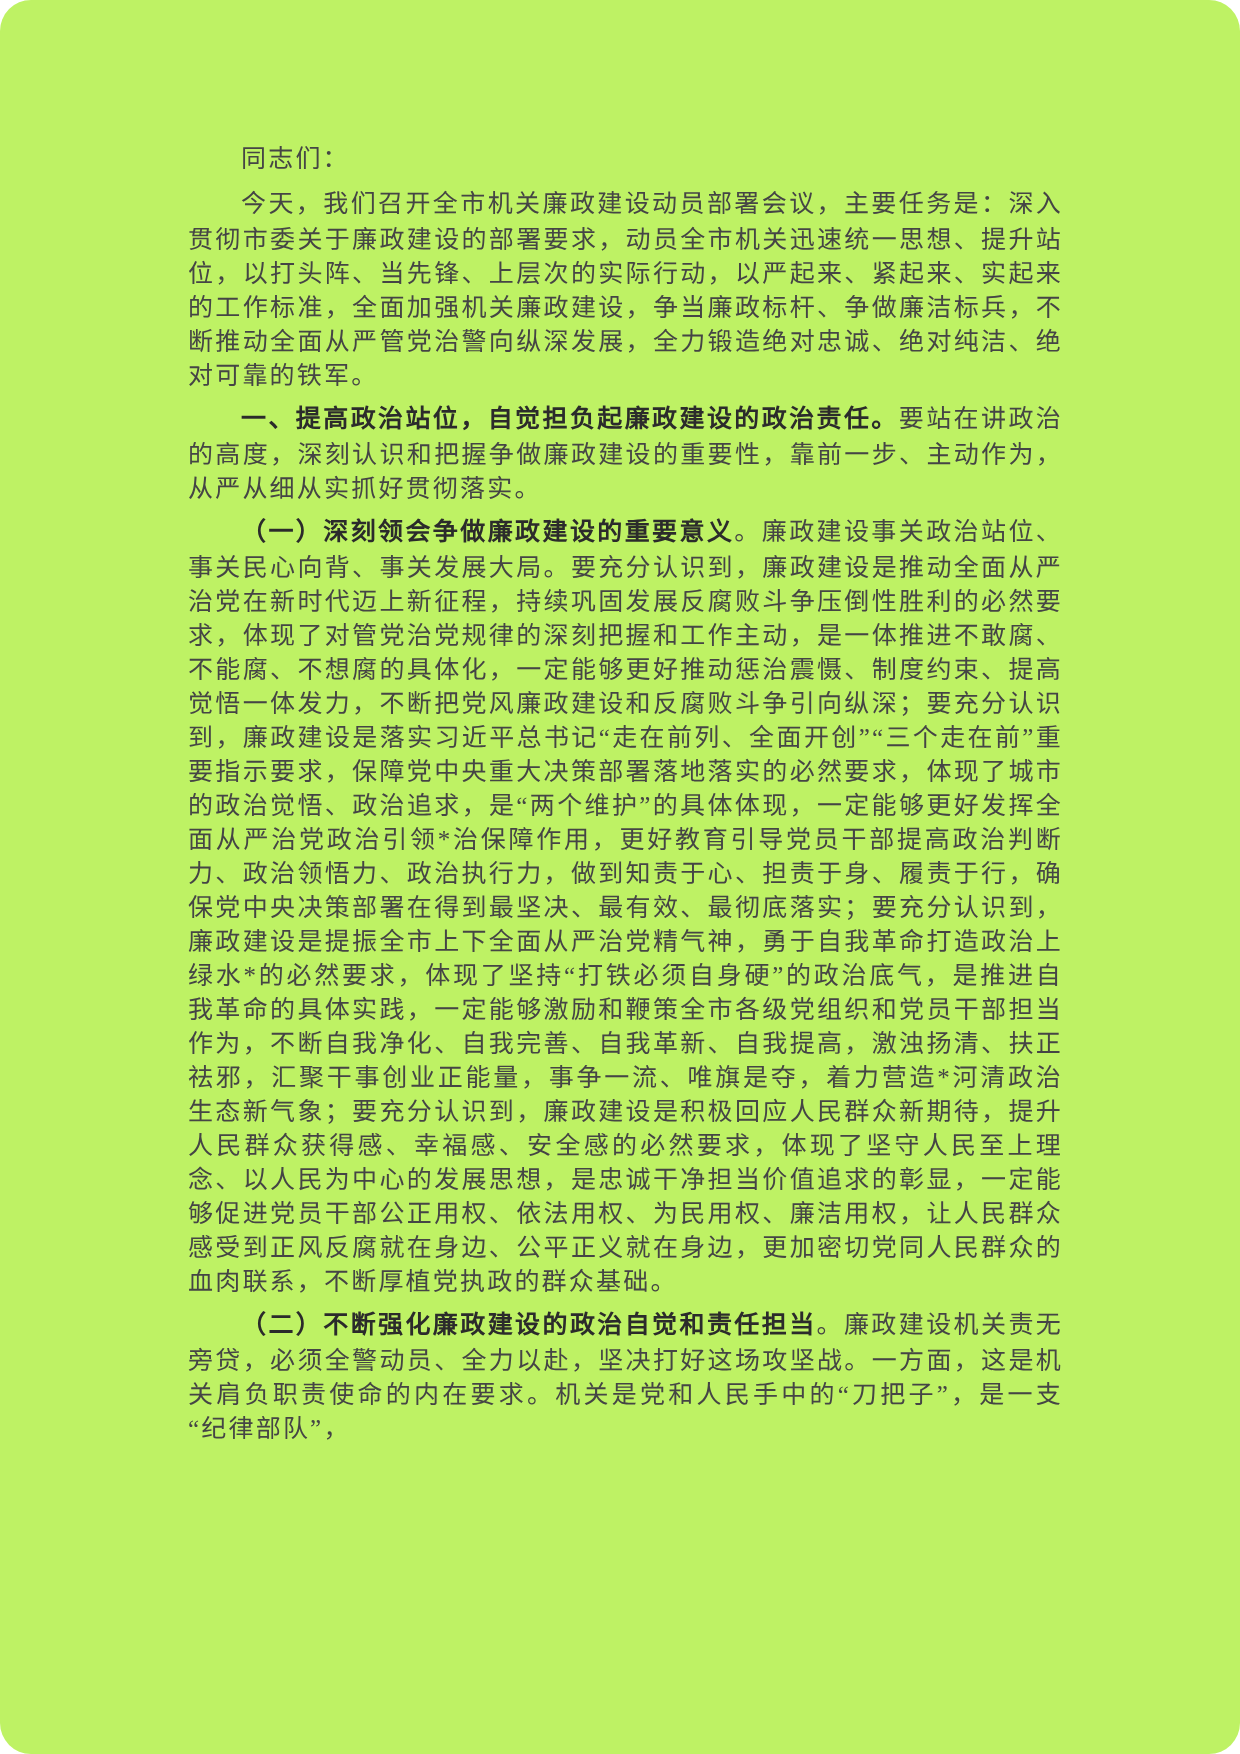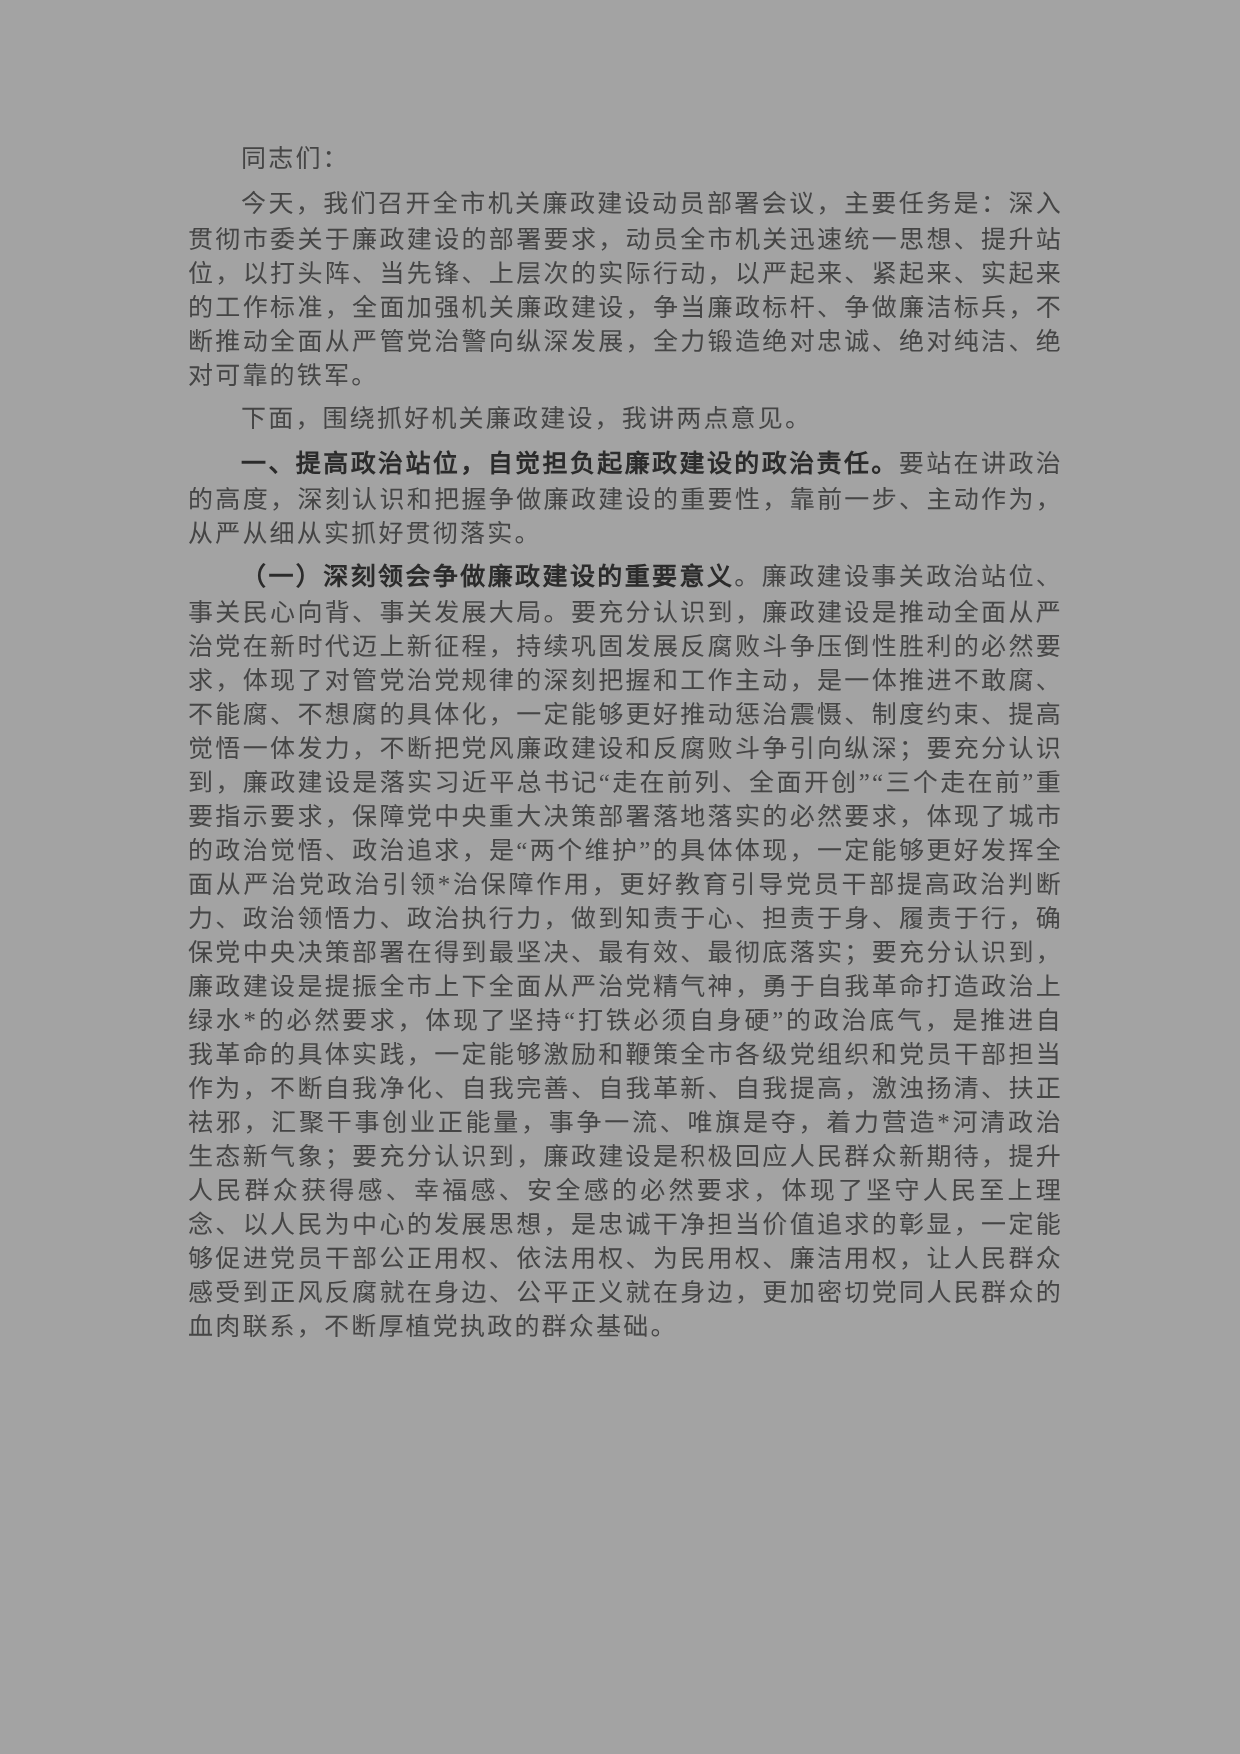--- a/index.html
+++ b/index.html
@@ -4,25 +4,26 @@
 <style>
   html, body {
     margin: 0;
     padding: 0;
     background: #ffffff;
   }
   .page {
     position: relative;
     width: 1240px;
     height: 1754px;
-    background: #a3a3a3;
+    background: #bef264;
     box-sizing: border-box;
     padding: 142px 177px 0 188px;
     overflow: hidden;
     font-family: "Liberation Serif", "DejaVu Serif", serif;
+    border-radius: 31px;
   }
   .doc-body {
     width: 875px;
   }
   .para {
     margin: 0 0 9px 0;
     font-size: 25px;
     line-height: 34px;
     letter-spacing: 2.2px;
     color: #454545;
@@ -40,21 +41,21 @@
 <body>
 
 <div class="page">
   <div class="doc-body">
 
     <p class="para"><b></b><span>同志们：</span></p>
 
     <p class="para"><b></b><span>今天，我们召开全市机关廉政建设动员部署会议，主要任务是：深入贯彻市委关于廉政建设的部署要求，动员全市机关迅速统一思想、提升站位，以打头阵、当先锋、上层次的实际行动，以严起来、紧起来、实起来的工作标准，全面加强机关廉政建设，争当廉政标杆、争做廉洁标兵，不断推动全面从严管党治警向纵深发展，全力锻造绝对忠诚、绝对纯洁、绝对可靠的铁军。</span></p>
 
 
-    <p class="para"><b></b><span>下面，围绕抓好机关廉政建设，我讲两点意见。</span></p>
 
     <p class="para"><b>一、提高政治站位，自觉担负起廉政建设的政治责任。</b><span>要站在讲政治的高度，深刻认识和把握争做廉政建设的重要性，靠前一步、主动作为，从严从细从实抓好贯彻落实。</span></p>
 
     <p class="para"><b>（一）深刻领会争做廉政建设的重要意义</b><span>。廉政建设事关政治站位、事关民心向背、事关发展大局。要充分认识到，廉政建设是推动全面从严治党在新时代迈上新征程，持续巩固发展反腐败斗争压倒性胜利的必然要求，体现了对管党治党规律的深刻把握和工作主动，是一体推进不敢腐、不能腐、不想腐的具体化，一定能够更好推动惩治震慑、制度约束、提高觉悟一体发力，不断把党风廉政建设和反腐败斗争引向纵深；要充分认识到，廉政建设是落实习近平总书记“走在前列、全面开创”“三个走在前”重要指示要求，保障党中央重大决策部署落地落实的必然要求，体现了城市的政治觉悟、政治追求，是“两个维护”的具体体现，一定能够更好发挥全面从严治党政治引领*治保障作用，更好教育引导党员干部提高政治判断力、政治领悟力、政治执行力，做到知责于心、担责于身、履责于行，确保党中央决策部署在得到最坚决、最有效、最彻底落实；要充分认识到，廉政建设是提振全市上下全面从严治党精气神，勇于自我革命打造政治上绿水*的必然要求，体现了坚持“打铁必须自身硬”的政治底气，是推进自我革命的具体实践，一定能够激励和鞭策全市各级党组织和党员干部担当作为，不断自我净化、自我完善、自我革新、自我提高，激浊扬清、扶正祛邪，汇聚干事创业正能量，事争一流、唯旗是夺，着力营造*河清政治生态新气象；要充分认识到，廉政建设是积极回应人民群众新期待，提升人民群众获得感、幸福感、安全感的必然要求，体现了坚守人民至上理念、以人民为中心的发展思想，是忠诚干净担当价值追求的彰显，一定能够促进党员干部公正用权、依法用权、为民用权、廉洁用权，让人民群众感受到正风反腐就在身边、公平正义就在身边，更加密切党同人民群众的血肉联系，不断厚植党执政的群众基础。</span></p>
 
+    <p class="para"><b>（二）不断强化廉政建设的政治自觉和责任担当</b><span>。廉政建设机关责无旁贷，必须全警动员、全力以赴，坚决打好这场攻坚战。一方面，这是机关肩负职责使命的内在要求。机关是党和人民手中的“刀把子”，是一支“纪律部队”，</span></p>
 
   </div>
 </div>
 
 </body></html>

